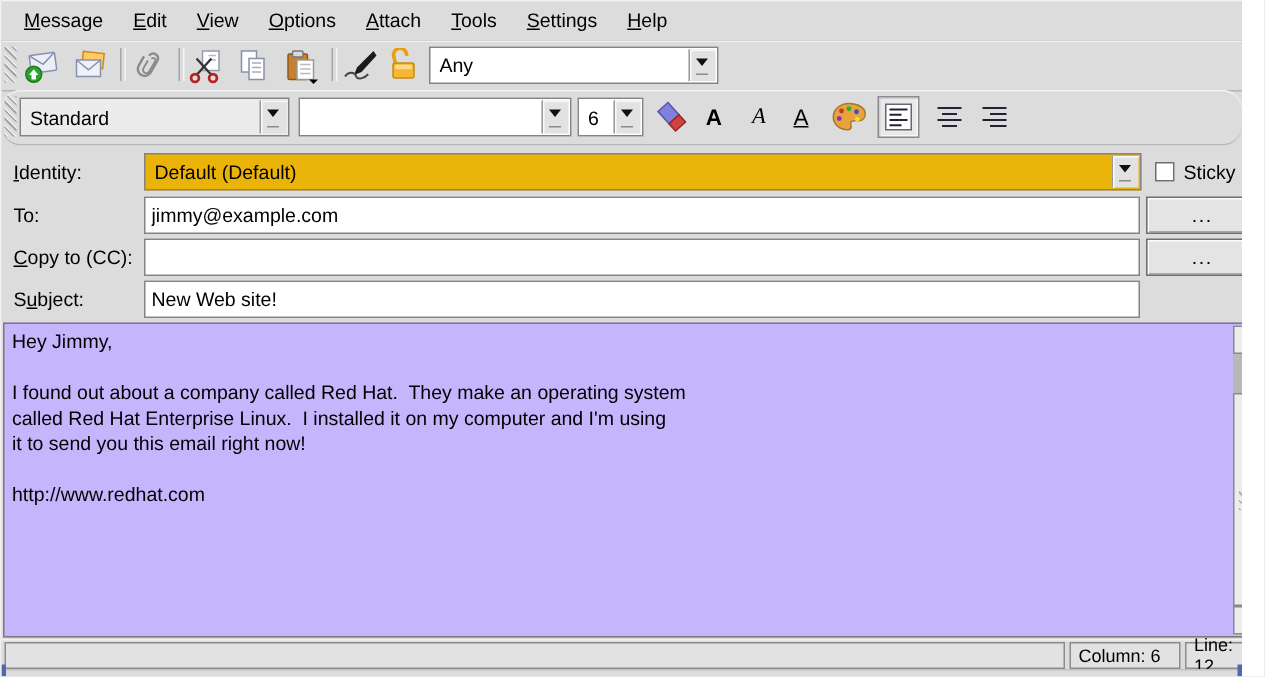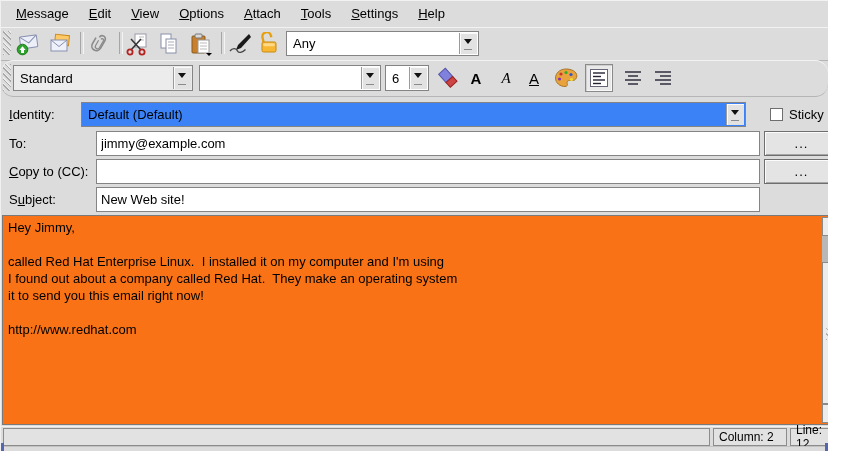--- a/index.html
+++ b/index.html
@@ -37,21 +37,21 @@
   .label{position:absolute;left:8px;white-space:nowrap;text-align:right;}
   .label .accel{text-decoration:underline;}
   
   .checkbox{position:absolute;width:13px;height:13px;background:#fff;border:1px solid #6e6e6e;box-sizing:border-box;}
   
   .fmt-letter{font:bold 15px "Liberation Sans",sans-serif;}
   .fmt-italic{font:italic 15px "Liberation Serif",serif;font-weight:normal;}
   .fmt-under{font:15px "Liberation Sans",sans-serif;font-weight:normal;text-decoration:underline;}
   .toggle-on{border:1px solid #8a8a8a;background:#e9e9e9;box-shadow:inset 1px 1px 0 #cfcfcf,inset -1px -1px 0 #f8f8f8;}
   
-  #editor{position:absolute;top:215px;left:1px;width:841px;height:210px;background:#f97316;border:1px solid #7a7a7a;box-sizing:border-box;}
+  #editor{position:absolute;top:215px;left:1px;width:841px;height:210px;background:#c4b5fd;border:1px solid #7a7a7a;box-sizing:border-box;}
   #body-text{position:absolute;left:0;top:0;right:21px;bottom:0;padding:3px 0 0 5px;overflow:hidden;}
   .body-line{white-space:pre;height:17px;line-height:17px;font-size:13px;}
   
   #scrollbar{position:absolute;top:1px;bottom:1px;right:1px;width:19px;background:#b8b8b8;}
   .sb-btn{position:absolute;left:0;right:0;height:19px;background:#ececec;border:1px solid #8a8a8a;box-sizing:border-box;display:flex;align-items:center;justify-content:center;}
   .sb-up{top:0;}
   .sb-down{bottom:0;}
   .arrow-up{width:0;height:0;border-left:4px solid transparent;border-right:4px solid transparent;border-bottom:5px solid #000;}
   .arrow-down{width:0;height:0;border-left:4px solid transparent;border-right:4px solid transparent;border-top:5px solid #000;}
   #sb-thumb{position:absolute;left:0;right:0;top:45px;bottom:19px;background:#ececec;border:1px solid #8a8a8a;box-sizing:border-box;}
@@ -270,21 +270,21 @@
         <line x1="3" y1="13" x2="19" y2="13" stroke="#223" stroke-width="1.4"></line>
         <line x1="8" y1="17" x2="19" y2="17" stroke="#223" stroke-width="1.4"></line>
       </svg>
         </span>
     </button>
   </div>
 
   <div id="form-area">
 
     <div class="label" style="top:107px;"><span></span><span class="accel">I</span><span>dentity:</span></div>
-    <div class="combo" style="left:80px;top:102px;width:665px;height:25px;background:#3b82f6;">
+    <div class="combo" style="left:95px;top:102px;width:665px;height:25px;background:#eab308;">
       <div class="val">Default (Default)</div>
       <div class="combo-arrow"></div>
     </div>
     <div class="checkbox" style="left:769px;top:108px;"></div>
     <div class="label" style="left:788px;top:107px;">Sticky</div>
 
     <div class="label" style="top:136px;">To:</div>
     <input class="tfield" style="left: 95px; top: 131px; width: 664px; height: 25px;" value="jimmy@example.com">
     <button class="pbtn" style="left:763px;top:131px;width:75px;height:25px;">...</button>
 
@@ -293,42 +293,42 @@
     <button class="pbtn" style="left:763px;top:159px;width:75px;height:25px;">...</button>
 
     <div class="label" style="top:192px;"><span>S</span><span class="accel">u</span><span>bject:</span></div>
     <input class="tfield" style="left: 95px; top: 187px; width: 664px; height: 25px;" value="New Web site!">
   </div>
 
   <div id="editor">
     <div id="body-text">
       <div class="body-line">Hey Jimmy,</div>
       <div class="body-line"></div>
+      <div class="body-line">I found out about a company called Red Hat.  They make an operating system</div>
       <div class="body-line">called Red Hat Enterprise Linux.  I installed it on my computer and I'm using</div>
-      <div class="body-line">I found out about a company called Red Hat.  They make an operating system</div>
       <div class="body-line">it to send you this email right now!</div>
       <div class="body-line"></div>
       <div class="body-line">http://www.redhat.com</div>
       <div class="body-line"></div>
       <div class="body-line"></div>
     </div>
     <div id="scrollbar">
       <div class="sb-btn sb-up">
           <span class="arrow-up"></span>
         </div>
       <div id="sb-thumb"></div>
       <div class="sb-btn sb-down">
           <span class="arrow-down"></span>
         </div>
     </div>
   </div>
 
   <div id="statusbar">
     <div class="status-panel" style="left:2px;width:707px;"></div>
-    <div class="status-panel" style="left:712px;width:74px;">Column: 2</div>
+    <div class="status-panel" style="left:712px;width:74px;">Column: 6</div>
     <div class="status-panel" style="left:789px;width:50px;">Line: 12</div>
   </div>
   <div id="bottom-strip">
     <div class="corner-blue" style="left:0;"></div>
     <div class="corner-blue" style="right:0;"></div>
   </div>
 
 </div>
 
 </body></html>

